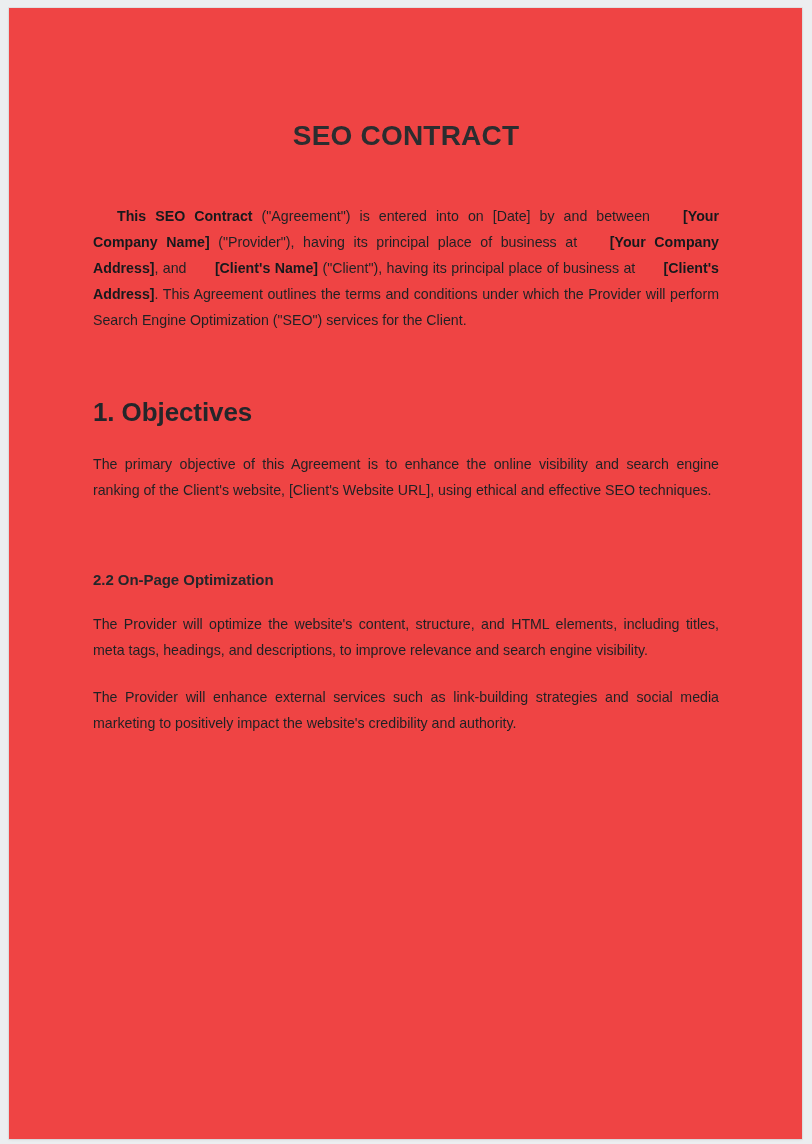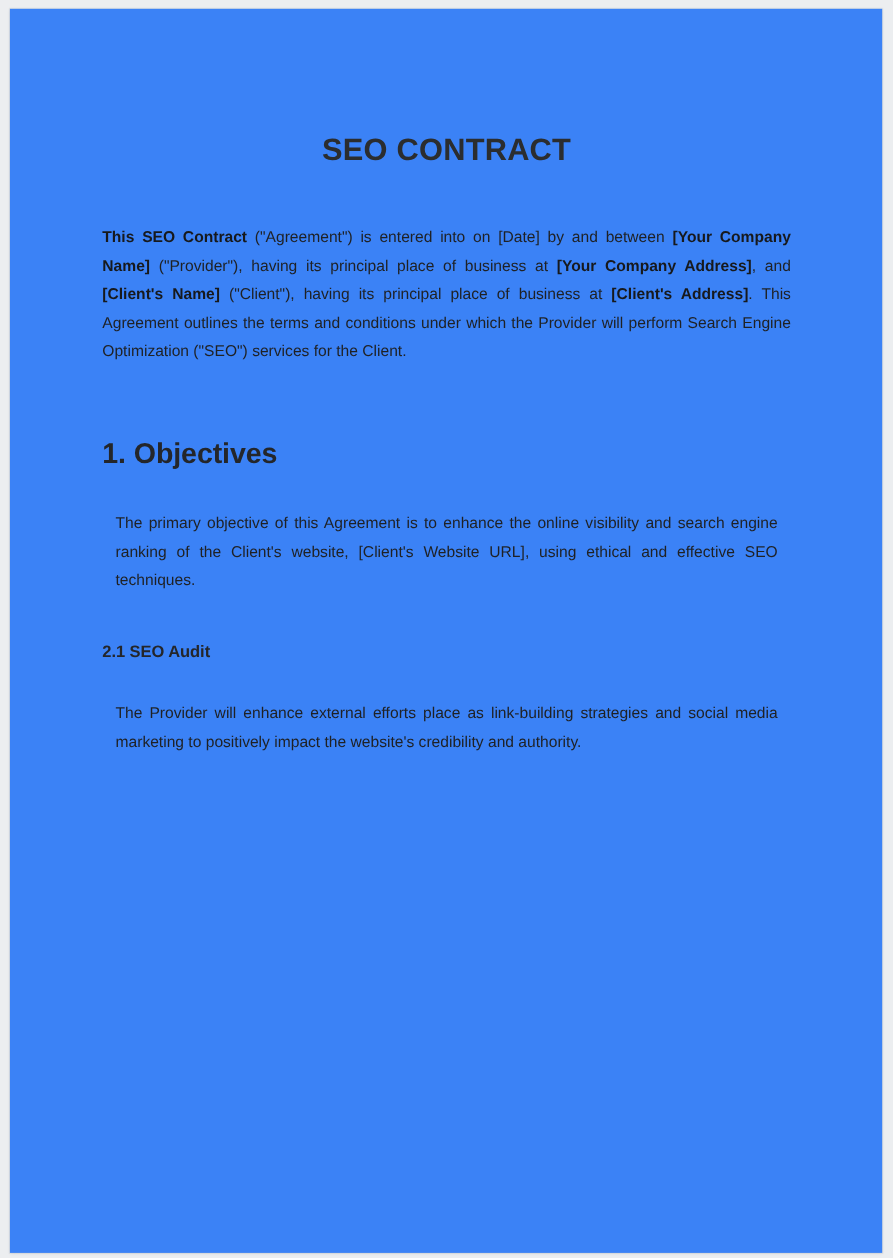--- a/index.html
+++ b/index.html
@@ -14,21 +14,21 @@
     font-family: "Liberation Sans", sans-serif;
     -webkit-font-smoothing: antialiased;
   }
 
   .page-sheet {
     position: absolute;
     left: 9px;
     top: 8px;
     width: 793px;
     height: 1131px;
-    background: #3b82f6;
+    background: #ef4444;
     box-shadow: 0 0 0 1px rgba(0,0,0,0.045), 0 1px 3px rgba(0,0,0,0.07);
     overflow: hidden;
   }
 
   .doc-body {
     position: absolute;
     left: 84px;
     top: 0;
     width: 626px;
   }
@@ -73,50 +73,51 @@
     color: #24262a;
     line-height: 1.3;
     letter-spacing: -0.05px;
   }
 
   .sub-2-1 { padding-top: 30px; }
   .sub-2-2 { padding-top: 67px; }
   .sub-2-3 { padding-top: 62px; }
 
   .body-paragraph {
-    margin: 12px;
+    margin: 0;
     padding-top: 21px;
     font-size: 14.2px;
     line-height: 26px;
     color: #1f2124;
     text-align: justify;
     text-justify: inter-word;
   }
 
   .body-paragraph.p-obj { padding-top: 22px; }
 
-  b, strong { font-weight: bold; color: #17191c; }
+  b, strong { font-weight: bold; color: #17191c; margin-left: 24px; }
 </style>
 </head>
 <body>
 
 <div class="page-sheet">
   <div class="doc-body">
 
     <h1 class="doc-title">SEO CONTRACT</h1>
 
     <p class="intro-paragraph"><b>This SEO Contract</b><span> ("Agreement") is entered into on [Date] by and between </span><b>[Your Company Name]</b><span> ("Provider"), having its principal place of business at </span><b>[Your Company Address]</b><span>, and </span><b>[Client's Name]</b><span> ("Client"), having its principal place of business at </span><b>[Client's Address]</b><span>. This Agreement outlines the terms and conditions under which the Provider will perform Search Engine Optimization ("SEO") services for the Client.</span></p>
 
     <h2 class="section-heading sec-1">1. Objectives</h2>
 
     <p class="body-paragraph p-obj">The primary objective of this Agreement is to enhance the online visibility and search engine ranking of the Client's website, [Client's Website URL], using ethical and effective SEO techniques.</p>
 
 
-    <h3 class="sub-heading sub-2-1">2.1 SEO Audit</h3>
 
 
+    <h3 class="sub-heading sub-2-2">2.2 On-Page Optimization</h3>
+
+    <p class="body-paragraph">The Provider will optimize the website's content, structure, and HTML elements, including titles, meta tags, headings, and descriptions, to improve relevance and search engine visibility.</p>
 
 
-
-    <p class="body-paragraph">The Provider will enhance external efforts place as link-building strategies and social media marketing to positively impact the website's credibility and authority.</p>
+    <p class="body-paragraph">The Provider will enhance external services such as link-building strategies and social media marketing to positively impact the website's credibility and authority.</p>
 
   </div>
 </div>
 
 </body></html>

